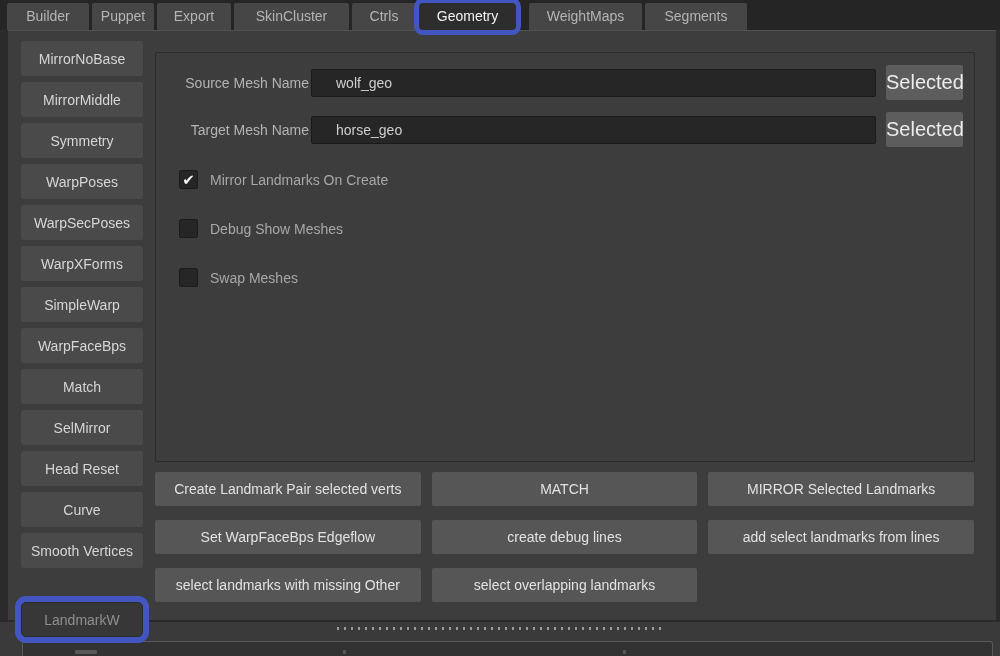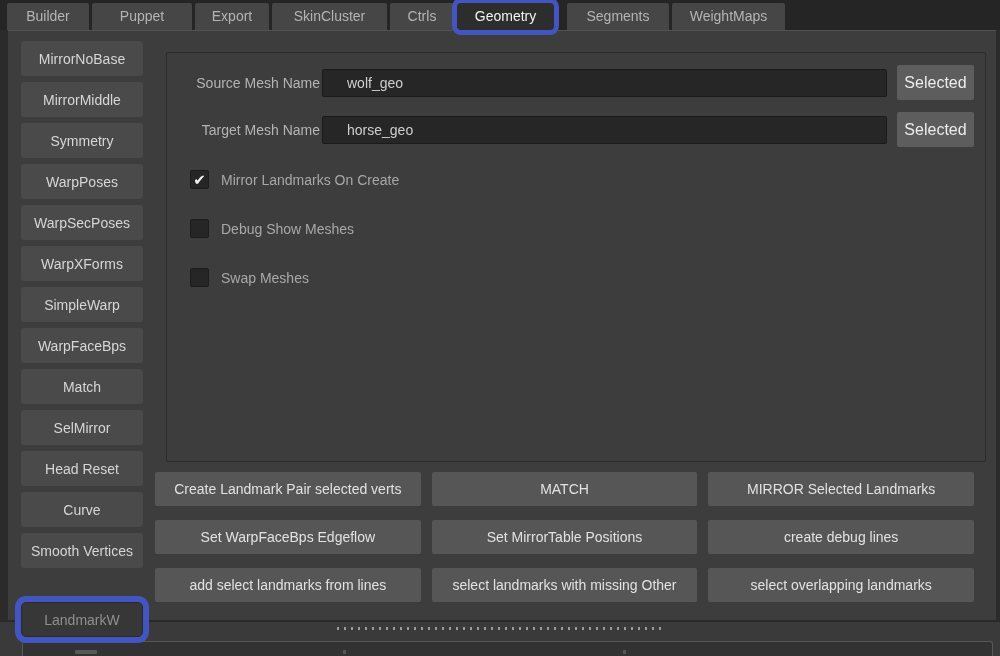--- a/index.html
+++ b/index.html
@@ -49,39 +49,39 @@
   }
   .side-btn.pressed {
     background: #373737; color: #8f8f8f;
     border: 1px solid #2a2a2a;
     box-shadow: 0 0 0 6px #4355c0;
     border-radius: 5px; position: relative; z-index: 5; margin-top: 34px;
   }
 
   
   .main-panel {
-    position: absolute; left: 166px; top: 52px; width: 820px; height: 410px;
+    position: absolute; left: 155px; top: 52px; width: 820px; height: 410px;
     border: 1px solid #2b2b2b; border-radius: 2px; background: #3d3d3d;
   }
   .field-label {
     position: absolute; width: 148px; text-align: right;
     color: #b4b4b4; font-size: 14px; line-height: 28px;
     white-space: nowrap;
   }
   .text-input {
     position: absolute; left: 155px; width: 565px; height: 28px;
     background: #262626; border: 1px solid #1a1a1a; border-radius: 2px;
     color: #cfcfcf; font-size: 14px; padding: 0 24px;
     font-family: "Liberation Sans", "DejaVu Sans", sans-serif;
     outline: none;
   }
   .selected-btn {
     position: absolute; left: 730px; width: 77px; height: 35px;
     background: #5d5d5d; border: none; border-radius: 2px;
-    color: #ececec; font-size: 16px;
+    color: #ececec; font-size: 20px;
     font-family: "Liberation Sans", "DejaVu Sans", sans-serif;
   }
   .check-row { position: absolute; left: 23px; height: 19px; display: flex; align-items: center; }
   .checkbox {
     width: 19px; height: 19px; background: #262626;
     border: 1px solid #1c1c1c; border-radius: 2px;
     display: flex; align-items: center; justify-content: center;
     color: #f2f2f2; font-size: 15px; font-weight: bold; line-height: 19px;
   }
   .check-label { margin-left: 12px; color: #a8a8a8; font-size: 14px; white-space: nowrap; }
@@ -112,27 +112,27 @@
   .clip-hint { position: absolute; top: 8px; height: 4px; background: #585858; border-radius: 1px; }
   .clip-hint.a { left: 52px; width: 22px; }
   .clip-hint.b { left: 320px; width: 3px; }
   .clip-hint.c { left: 600px; width: 3px; }
 </style>
 </head>
 <body>
 
 <div class="tabbar">
   <div class="tab" style="width:82px">Builder</div>
-  <div class="tab" style="width:100px">Puppet</div>
+  <div class="tab" style="width:62px">Puppet</div>
   <div class="tab" style="width:74px">Export</div>
   <div class="tab" style="width:115px">SkinCluster</div>
   <div class="tab" style="width:64px">Ctrls</div>
   <div class="tab active" style="width:97px">Geometry</div>
+  <div class="tab" style="width:113px">WeightMaps</div>
   <div class="tab" style="width:102px">Segments</div>
-  <div class="tab" style="width:113px">WeightMaps</div>
 </div>
 
 <div class="pane"></div>
 <div class="edge-left"></div>
 <div class="edge-right"></div>
 <div class="pane-bottom-line"></div>
 
 <div class="sidebar">
   <div class="side-btn">MirrorNoBase</div>
   <div class="side-btn">MirrorMiddle</div>
@@ -179,21 +179,20 @@
     </div>
     <span class="check-label">Swap Meshes</span>
   </div>
 </div>
 
 <div class="action-grid">
   <button class="action-btn">Create Landmark Pair selected verts</button>
   <button class="action-btn">MATCH</button>
   <button class="action-btn">MIRROR Selected Landmarks</button>
   <button class="action-btn">Set WarpFaceBps Edgeflow</button>
-  <button class="action-btn">Set MirrorTable Positions</button>
   <button class="action-btn">create debug lines</button>
   <button class="action-btn">add select landmarks from lines</button>
   <button class="action-btn">select landmarks with missing Other</button>
   <button class="action-btn">select overlapping landmarks</button>
 </div>
 
 <div class="splitter-dots"></div>
 
 <div class="bottom-panel">
   <div class="clip-hint a"></div>

